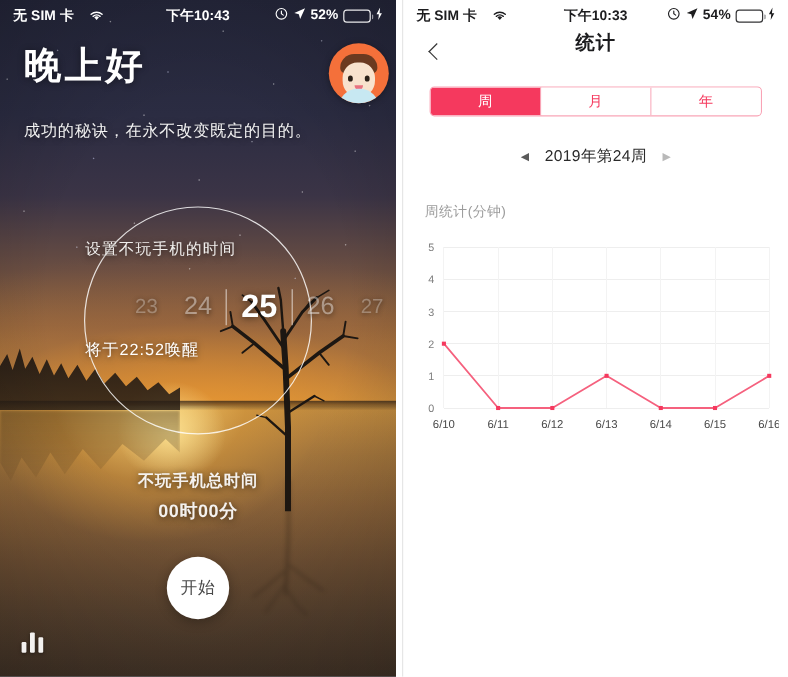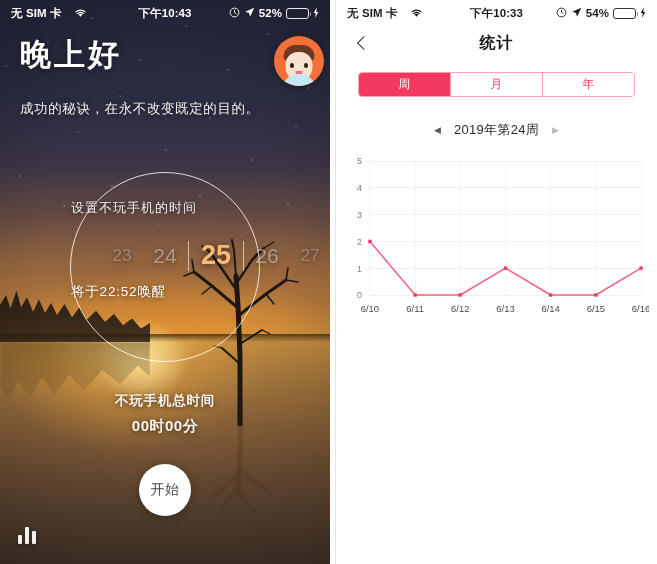--- a/index.html
+++ b/index.html
@@ -190,21 +190,21 @@
     margin-top: 23px; display: flex; align-items: center; justify-content: center;
     width: 290px;
   }
   .pk {
     font-size: 21px; color: rgba(255,255,255,.42); font-weight: normal;
     width: 46px; text-align: center;
     text-shadow: 0 1px 4px rgba(0,0,0,.45);
   }
   .pk.far { font-size: 17px; color: rgba(255,255,255,.3); width: 40px; }
   .pk.sel {
-    font-size: 27px; font-weight: bold; color: #fdba74; width: 54px;
+    font-size: 27px; font-weight: bold; color: #ffffff; width: 54px;
     text-shadow: 0 1px 6px rgba(0,0,0,.55);
   }
   .pk-div { width: 1px; height: 30px; background: rgba(255,255,255,.6); }
   .dial-wake {
     margin-top: 12px; font-size: 13.5px; color: #ffffff; letter-spacing: .8px;
     text-shadow: 0 1px 5px rgba(0,0,0,.6);
   }
 
   .total-block {
     position: absolute; z-index: 4; left: 0; right: 0; top: 392px;
@@ -245,21 +245,21 @@
     position: relative;
     width: 322px; height: 564px;
     background: #ffffff;
     flex: 0 0 322px;
     overflow: hidden;
     border-left: 1px solid #e6e6e6;
   }
 
   .nav-bar {
     position: relative; height: 34px;
-    display: flex; align-items: center; justify-content: center;
+    display: flex; align-items: flex-start; justify-content: center;
   }
   .nav-back {
     position: absolute; left: 18px; top: 50%; transform: translateY(-50%);
     width: 16px; height: 16px; cursor: pointer;
   }
   .nav-back::before {
     content:''; position:absolute; left: 5px; top: 3px;
     width: 9px; height: 9px; border-left: 1.8px solid #333; border-bottom: 1.8px solid #333;
     transform: rotate(45deg);
   }
@@ -465,20 +465,21 @@
       <div class="seg">月</div>
       <div class="seg">年</div>
     </div>
 
     <div class="week-nav">
       <span class="wn-arrow dark">◀</span>
       <span class="wn-label">2019年第24周</span>
       <span class="wn-arrow">▶</span>
     </div>
 
+    <div class="chart-title">周统计(分钟)</div>
 
     <div class="chart-wrap">
       <svg class="chart-svg" id="chart" viewBox="0 0 306 168" preserveAspectRatio="none">
           <line x1="26" y1="142" x2="298" y2="142" stroke="#ededed" stroke-width="0.8" shape-rendering="crispEdges"></line>
           <text x="18" y="145.4" text-anchor="end" font-size="9" fill="#7d7d7d" font-family="&quot;Liberation Sans&quot;, sans-serif">0</text>
           <line x1="26" y1="115.2" x2="298" y2="115.2" stroke="#ededed" stroke-width="0.8" shape-rendering="crispEdges"></line>
           <text x="18" y="118.60000000000001" text-anchor="end" font-size="9" fill="#7d7d7d" font-family="&quot;Liberation Sans&quot;, sans-serif">1</text>
           <line x1="26" y1="88.4" x2="298" y2="88.4" stroke="#ededed" stroke-width="0.8" shape-rendering="crispEdges"></line>
           <text x="18" y="91.80000000000001" text-anchor="end" font-size="9" fill="#7d7d7d" font-family="&quot;Liberation Sans&quot;, sans-serif">2</text>
           <line x1="26" y1="61.60000000000001" x2="298" y2="61.60000000000001" stroke="#ededed" stroke-width="0.8" shape-rendering="crispEdges"></line>

